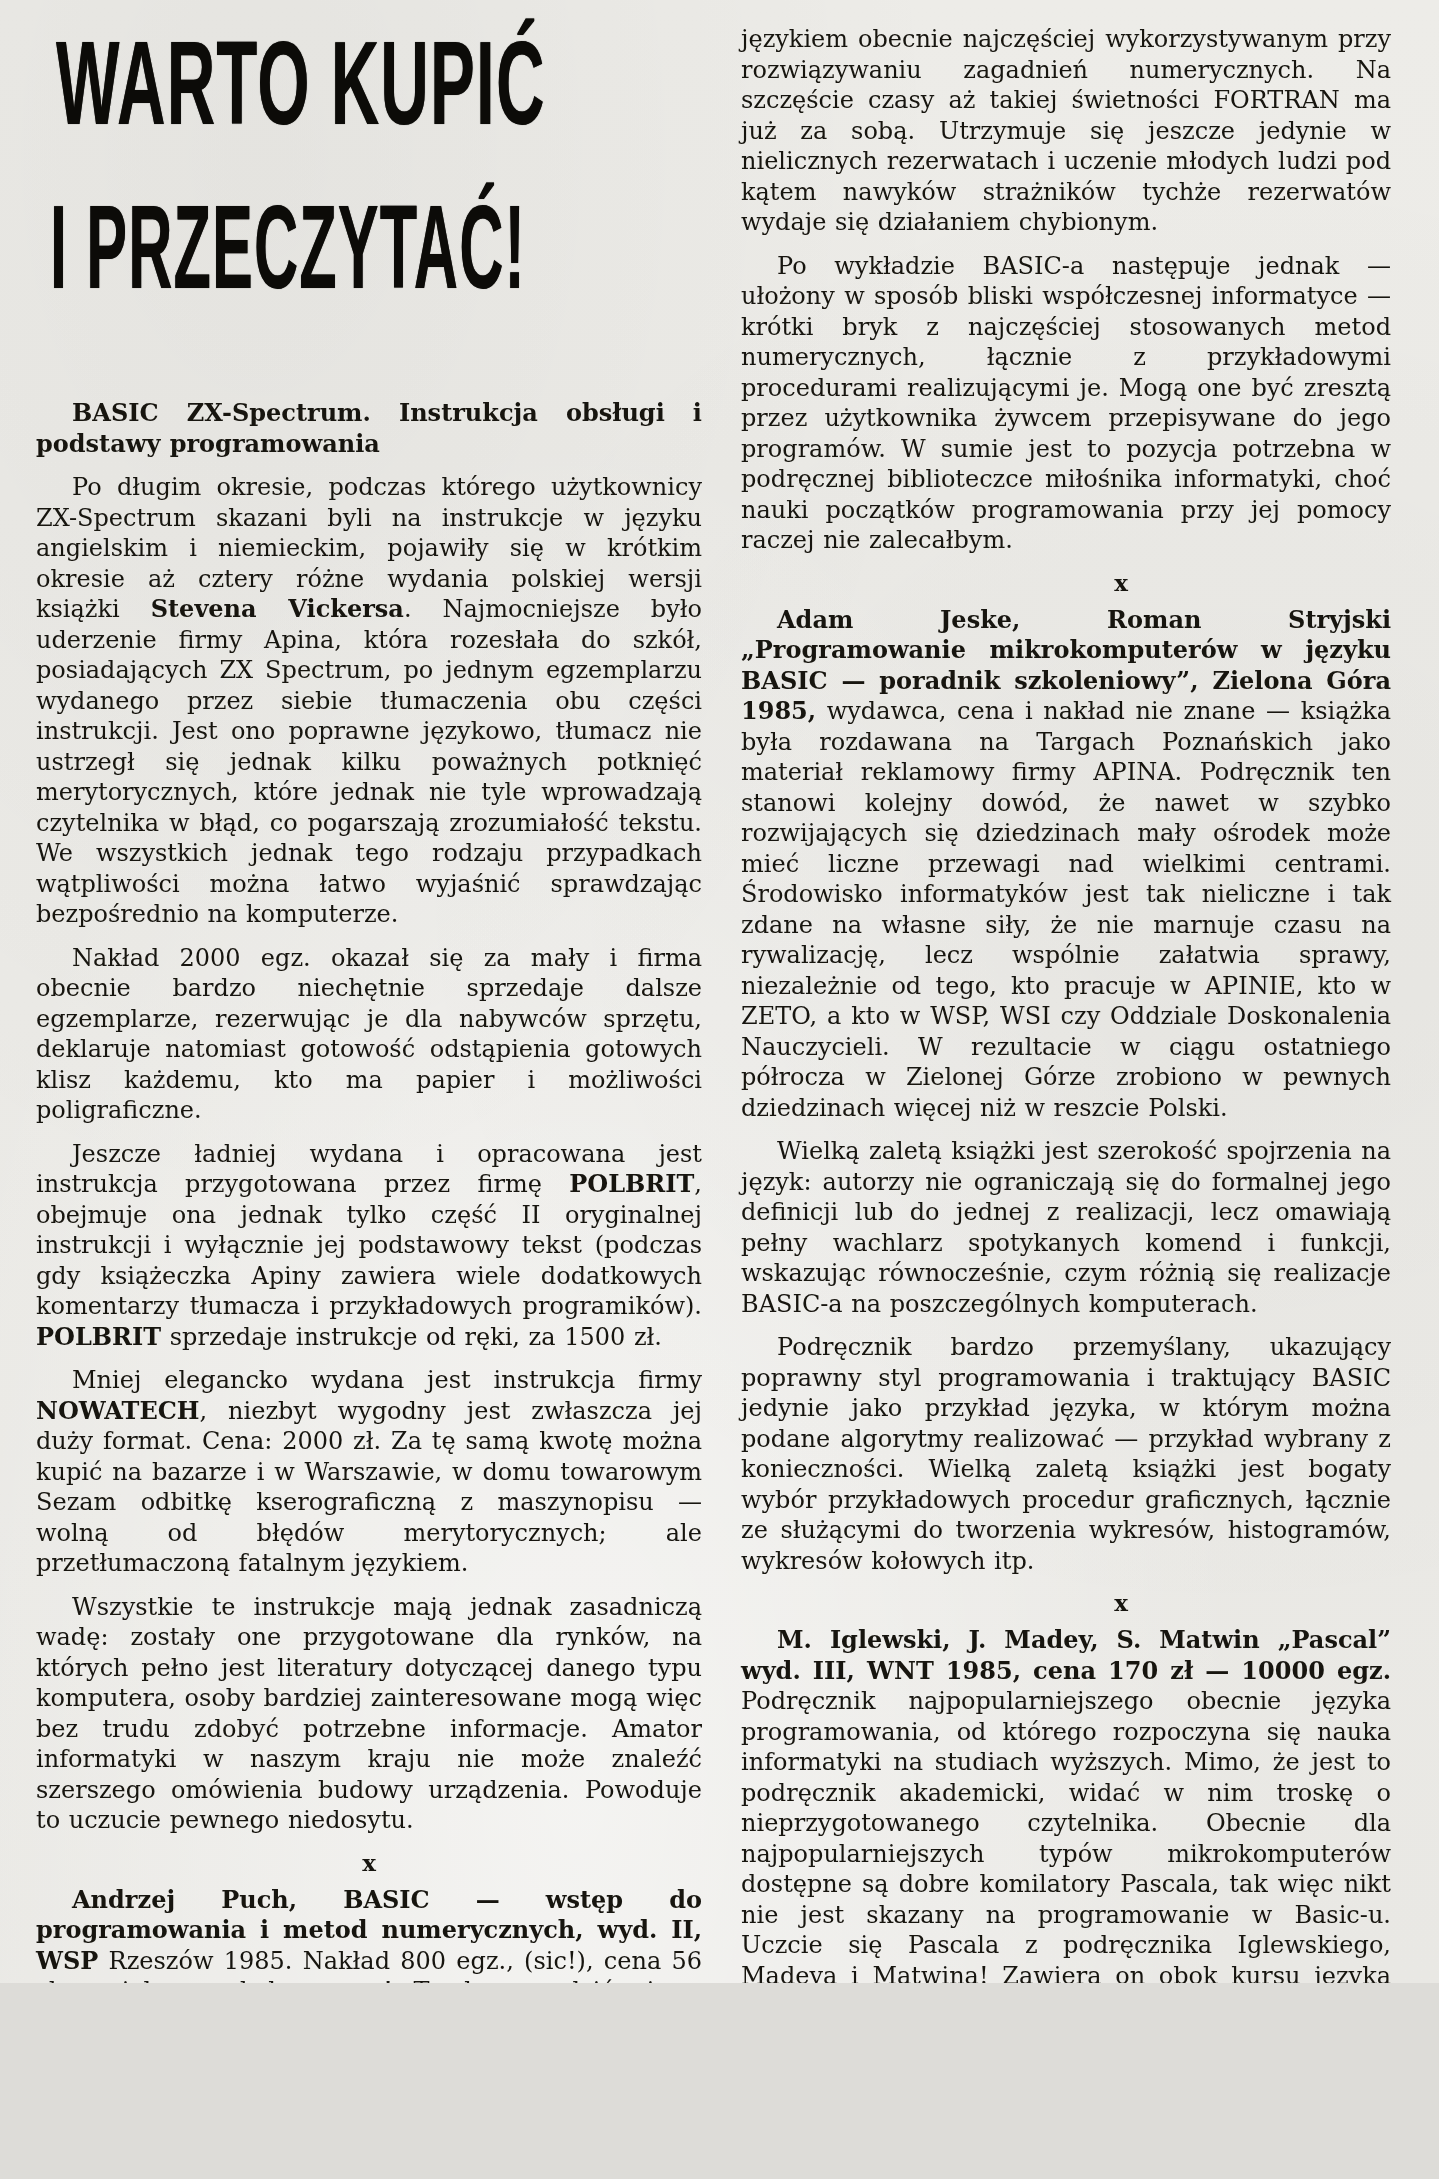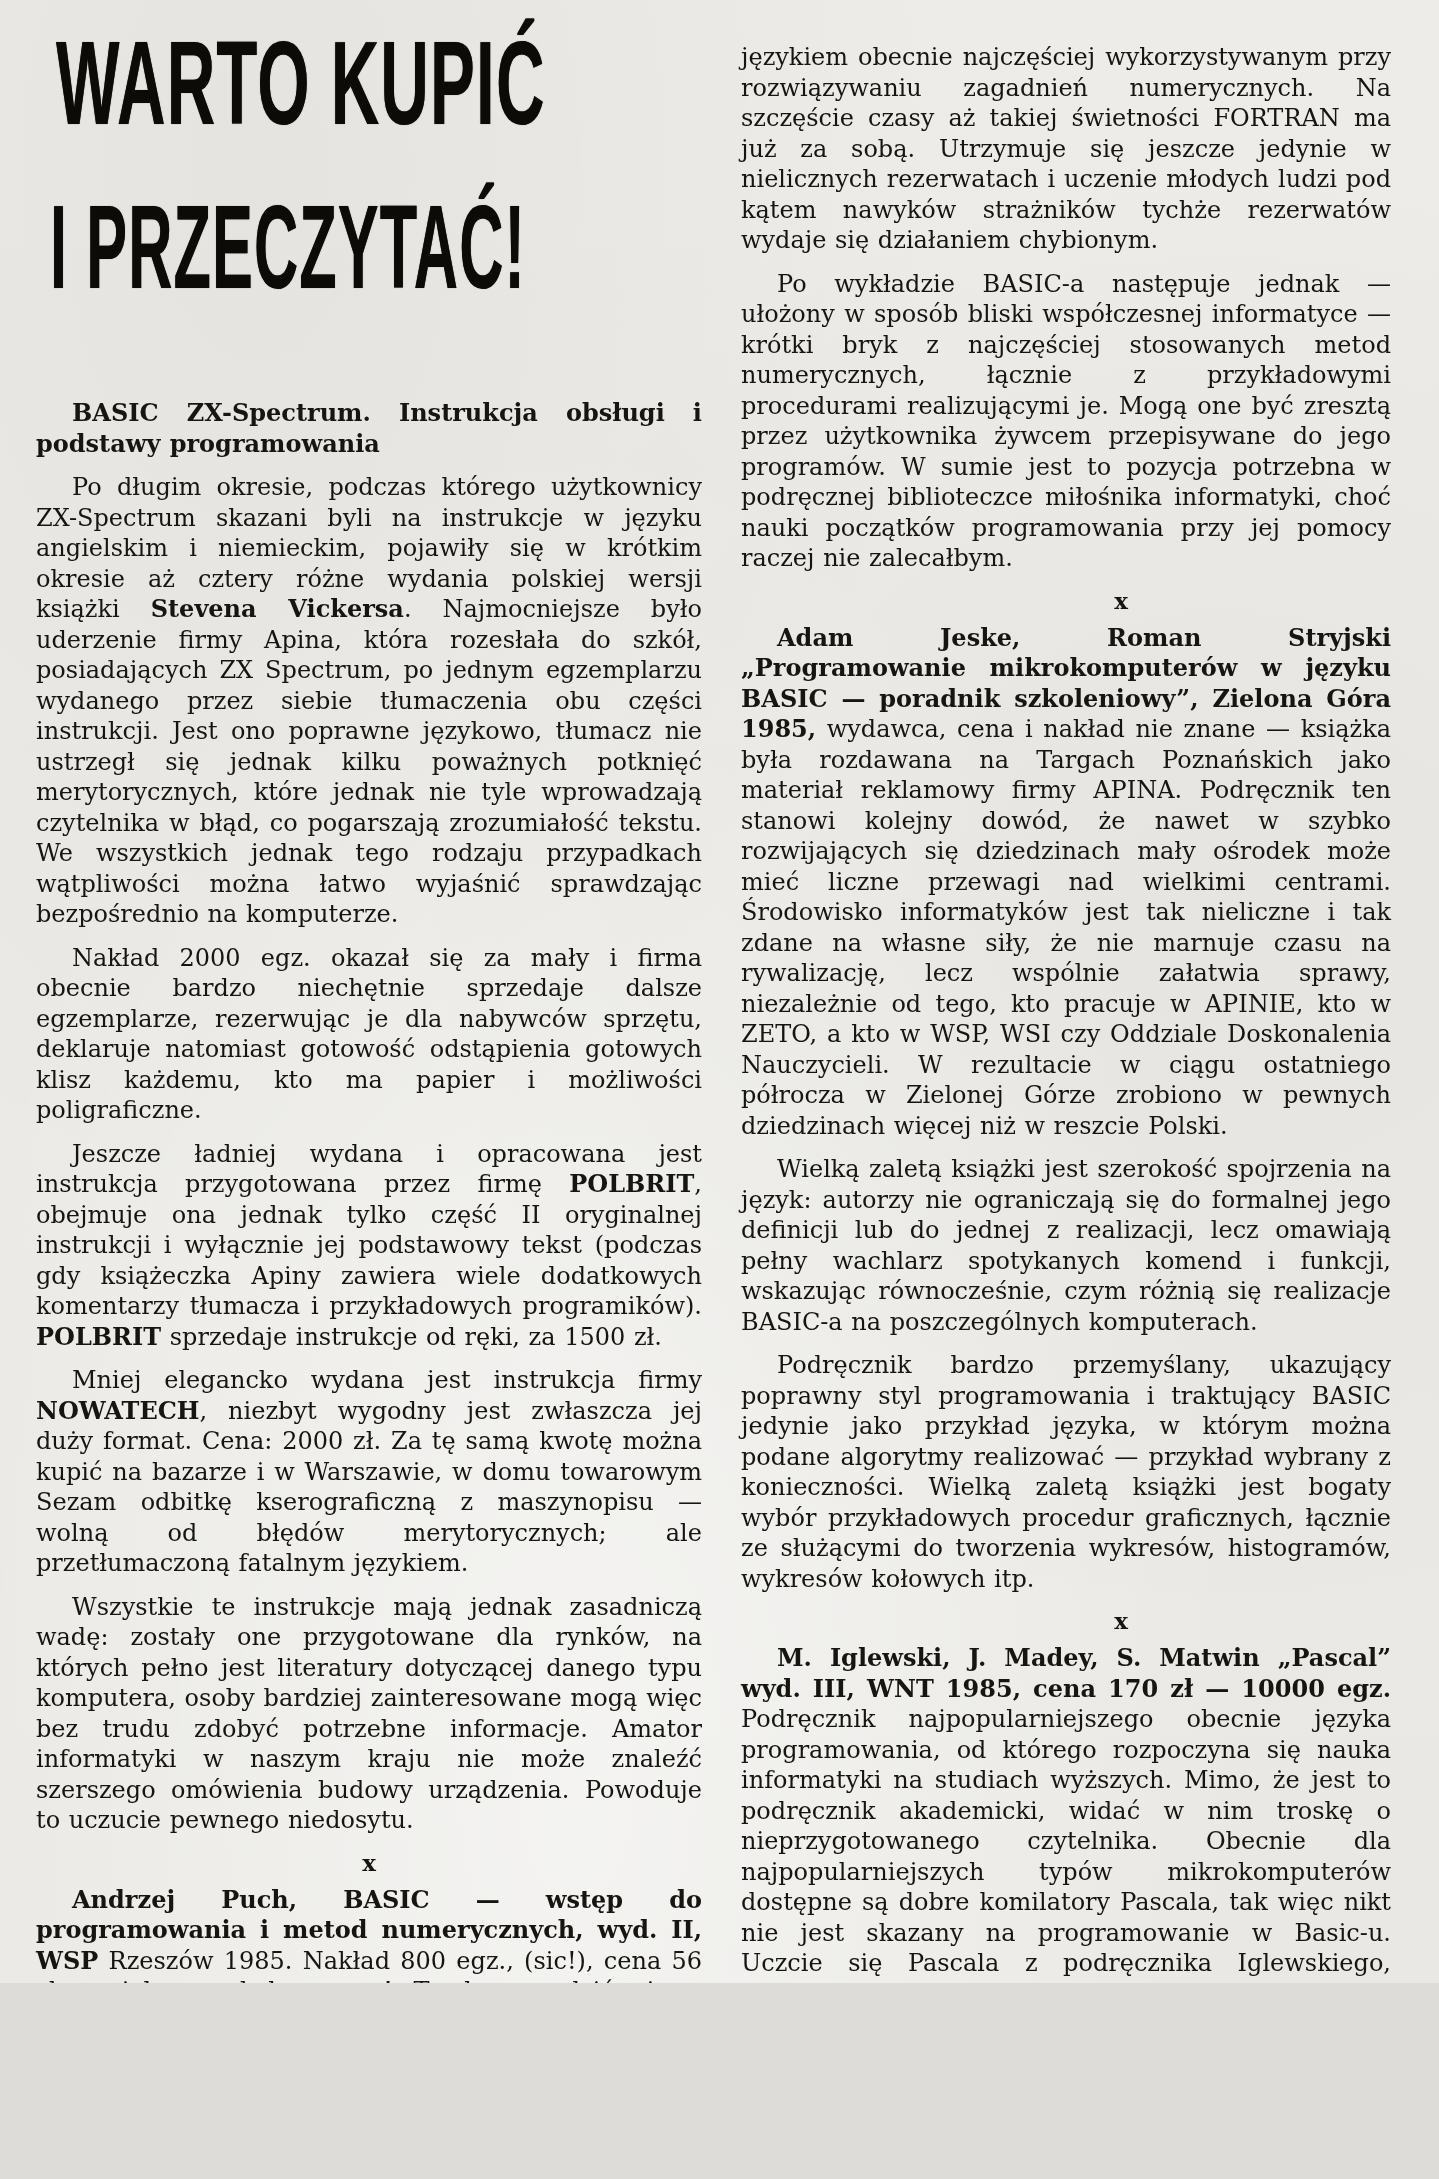--- a/index.html
+++ b/index.html
@@ -11,21 +11,21 @@
       radial-gradient(ellipse at 18% 8%, rgba(0,0,0,0.035), transparent 42%),
       radial-gradient(ellipse at 85% 45%, rgba(0,0,0,0.025), transparent 50%),
       radial-gradient(ellipse at 40% 90%, rgba(255,255,255,0.5), transparent 55%),
       linear-gradient(#edecE8,#e9e8e4);
     overflow:hidden;
     color:#17150f;
     font-family:"DejaVu Serif", serif;
   }
   .col{position:absolute;}
   .col-left{left:36px;top:24px;width:666px;}
-  .col-right{left:741px;top:42px;width:650px;}
+  .col-right{left:741px;top:24px;width:650px;}
 
   .headline{margin:0 0 92px 0;}
   .hl{
     display:block;
     font-family:"Liberation Sans", sans-serif;
     font-weight:700;
     font-size:118px;
     line-height:1.0;
     white-space:nowrap;
     letter-spacing:2px;

